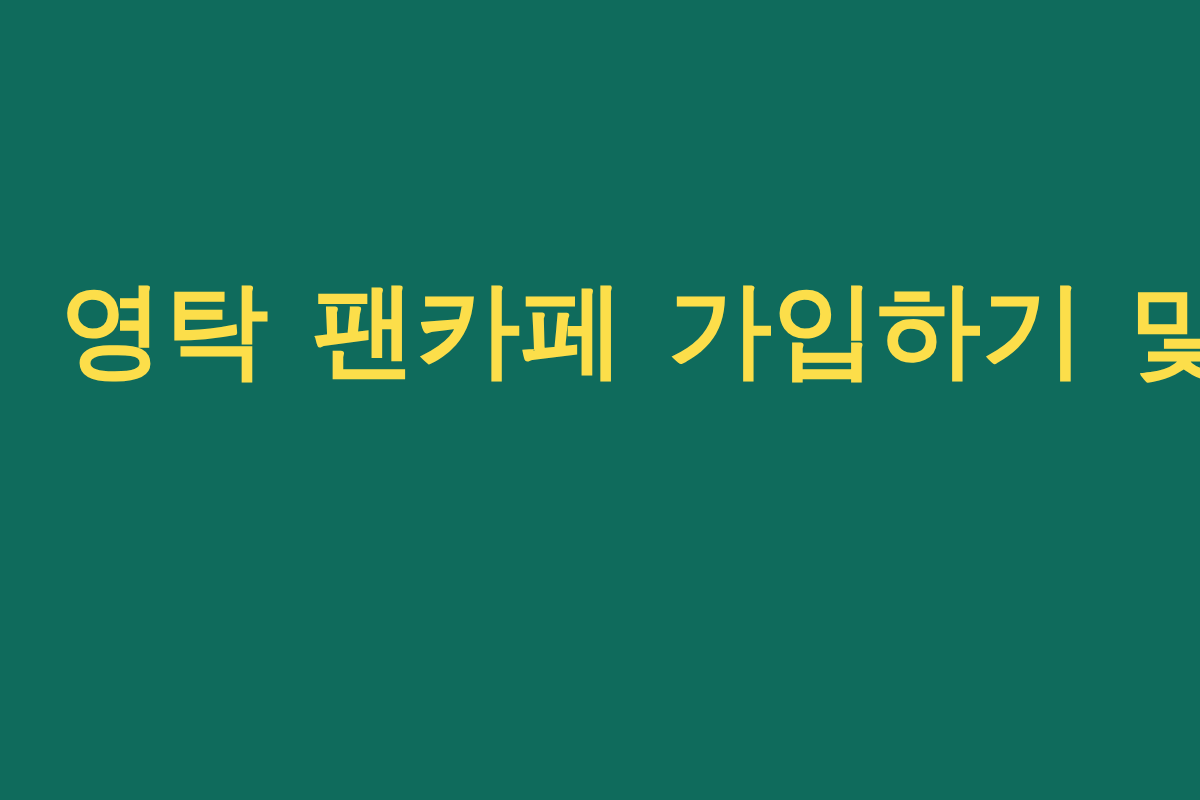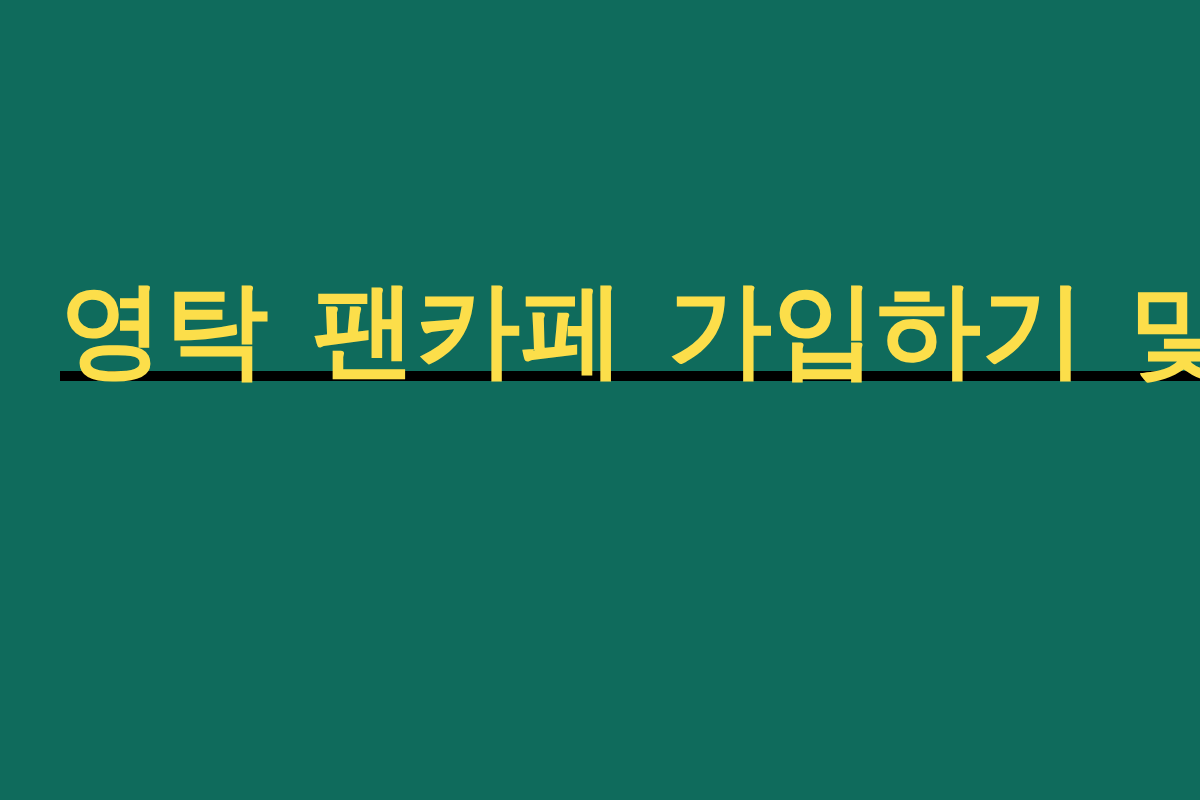--- a/index.html
+++ b/index.html
@@ -10,21 +10,20 @@
   }
   .canvas {
     position: relative;
     width: 1200px;
     height: 640px;
     overflow: hidden;
     background: #0f6b5c;
     display: flex;
     align-items: center;
     justify-content: center;
-    text-decoration: underline;
   }
   .headline {
     width: 1080px;
     margin: 0;
     padding: 0;
     text-align: center;
     color: #fcde4a;
     font-family: "DejaVu Sans", "Liberation Sans", sans-serif;
     font-weight: 700;
     font-size: 104px;

